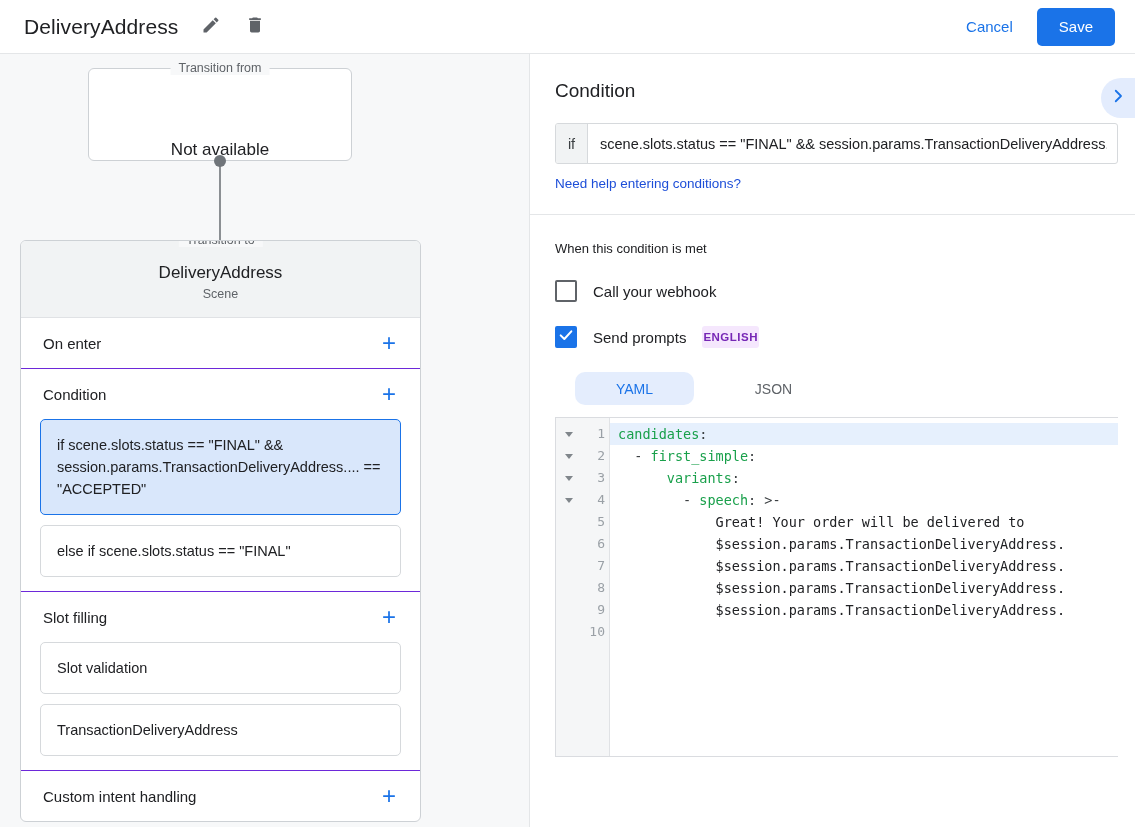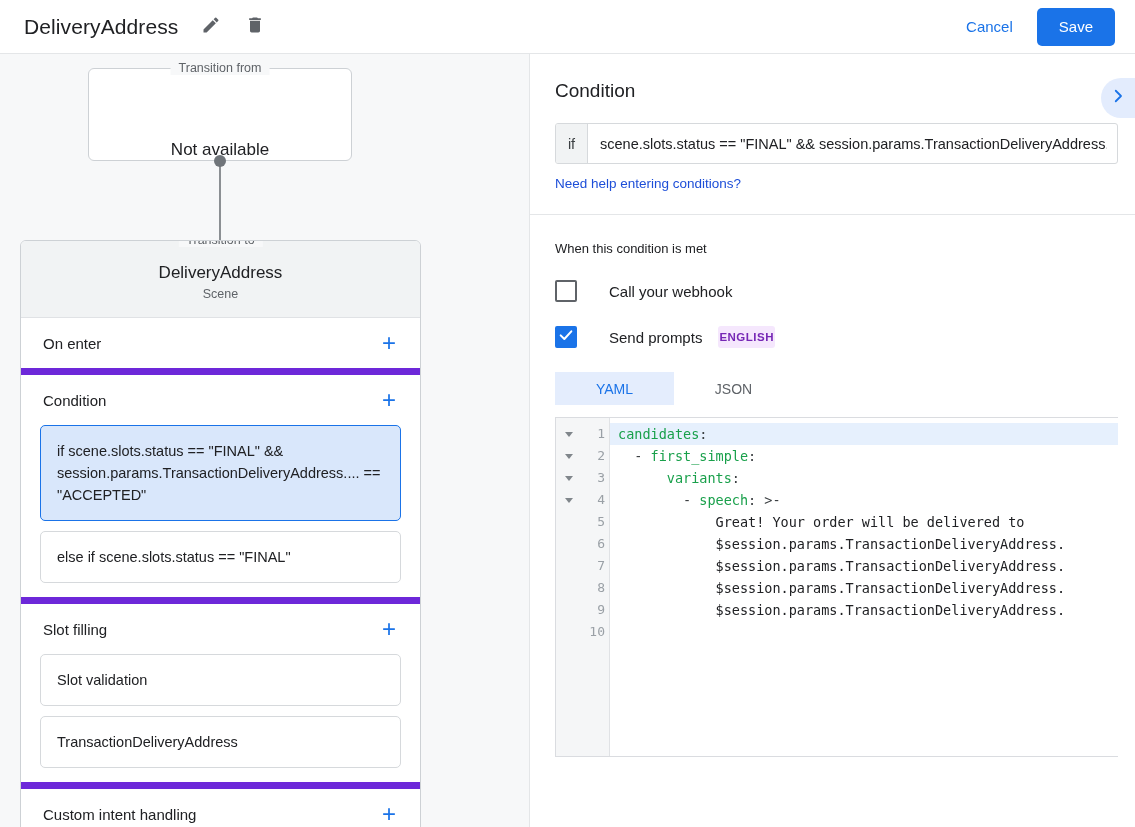--- a/index.html
+++ b/index.html
@@ -121,21 +121,21 @@
   }
   .scene-head {
     background: #f1f3f4;
     padding: 22px 10px 16px;
     text-align: center;
     border-bottom: 1px solid #e0e2e5;
   }
   .scene-head .name { font-size: 17px; color: #202124; margin-bottom: 4px; }
   .scene-head .sub { font-size: 12.5px; color: #5f6368; }
 
-  .section { border-bottom: 7px solid #6d28d9; padding: 0 0 0 0; }
+  .section { border-bottom: 1px solid #6d28d9; padding: 0 0 0 0; }
   .section:last-child { border-bottom: none; }
   .section-head {
     display: flex; align-items: center;
     padding: 14px 18px 14px 22px;
     min-height: 50px;
   }
   .section-title { font-size: 15px; color: #202124; flex: 1 1 auto; }
   .plus {
     color: #1a73e8;
     font-size: 24px;
@@ -234,21 +234,21 @@
     background: #ffffff;
     cursor: pointer;
     flex: 0 0 22px;
   }
   .cb.checked {
     background: #1a73e8;
     border-color: #1a73e8;
     display: flex; align-items: center; justify-content: center;
   }
   .cb-label {
-    margin-left: 32px;
+    margin-left: 16px;
     font-size: 15px;
     color: #202124;
     font-weight: 500;
   }
   .badge {
     margin-left: 16px;
     background: #f5e7fd;
     color: #7627b5;
     font-size: 11.5px;
     font-weight: 700;
@@ -266,21 +266,22 @@
   }
 
   .tabs { display: flex; margin-bottom: 12px; }
   .tab {
     min-width: 119px;
     height: 33px;
     display: flex; align-items: center; justify-content: center;
     font-size: 14px;
     color: #5f6368;
     cursor: pointer;
-    border-radius: 0;
+    border-radius: 10px;
+    margin-left: 20px;
   }
   .tab.active { background: #e4edfd; color: #1a73e8; }
 
   
   .editor {
     border: 1px solid #dadce0;
     border-right: none;
     width: 563px;
     height: 340px;
     display: flex;

